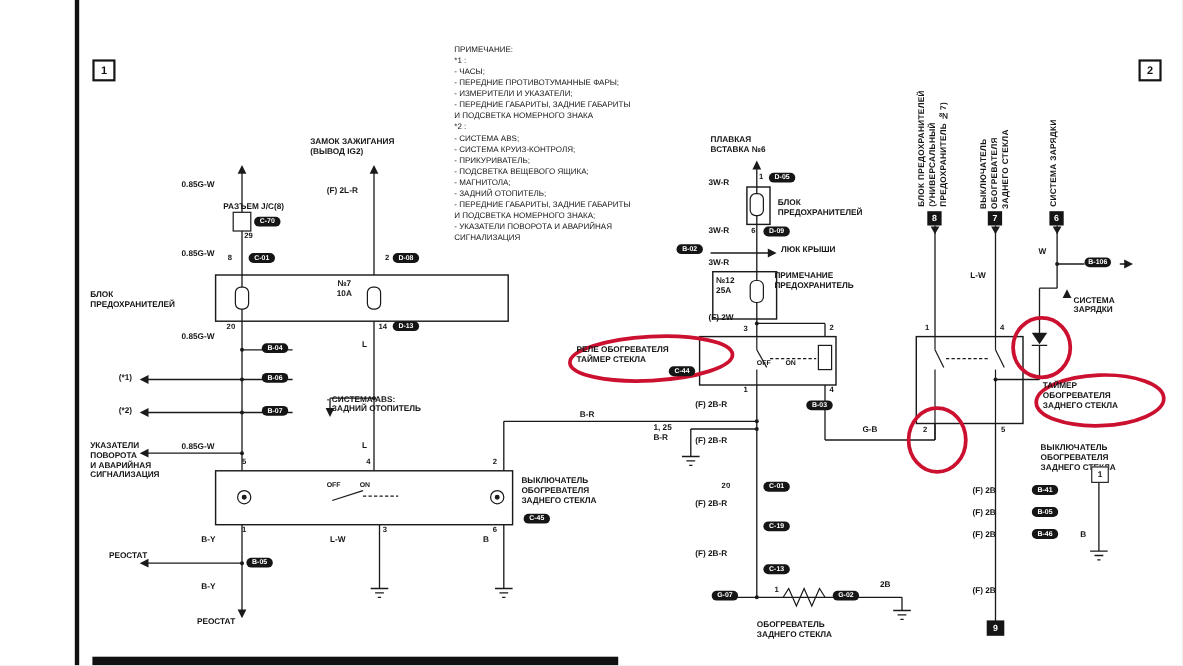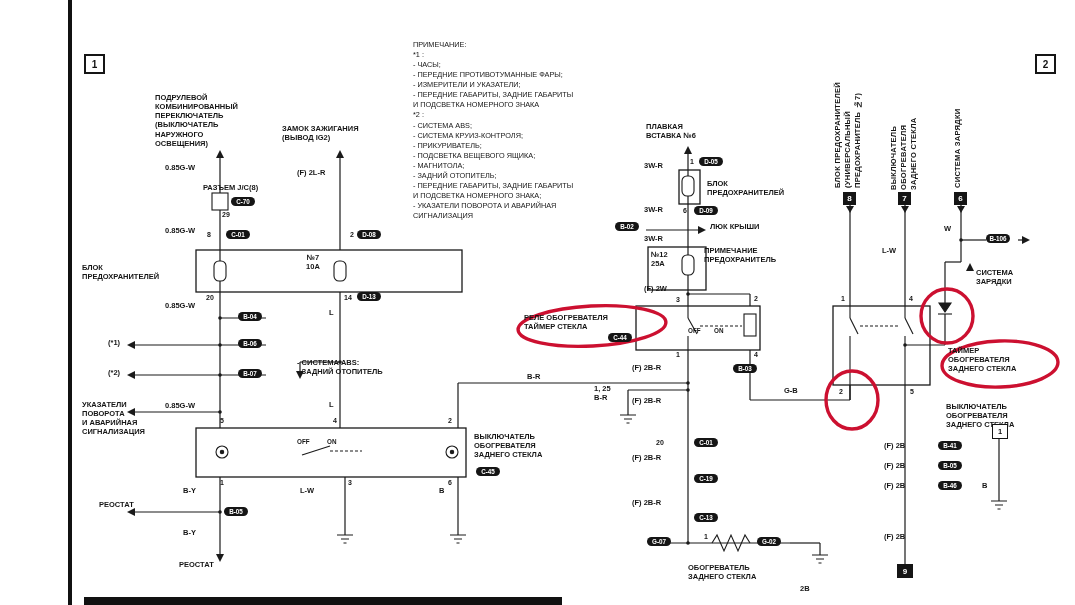--- a/index.html
+++ b/index.html
@@ -185,26 +185,20 @@
 - СИСТЕМА КРУИЗ-КОНТРОЛЯ;
 - ПРИКУРИВАТЕЛЬ;
 - ПОДСВЕТКА ВЕЩЕВОГО ЯЩИКА;
 - МАГНИТОЛА;
 - ЗАДНИЙ ОТОПИТЕЛЬ;
 - ПЕРЕДНИЕ ГАБАРИТЫ, ЗАДНИЕ ГАБАРИТЫ
 И ПОДСВЕТКА НОМЕРНОГО ЗНАКА;
 - УКАЗАТЕЛИ ПОВОРОТА И АВАРИЙНАЯ
 СИГНАЛИЗАЦИЯ</div>
 
-<div class="lbl" style="left:155px;top:93px">ПОДРУЛЕВОЙ
-КОМБИНИРОВАННЫЙ
-ПЕРЕКЛЮЧАТЕЛЬ
-(ВЫКЛЮЧАТЕЛЬ
-НАРУЖНОГО
-ОСВЕЩЕНИЯ)</div>
 <div class="lbl" style="left:282px;top:124px">ЗАМОК ЗАЖИГАНИЯ
 (ВЫВОД IG2)</div>
 <div class="lbl" style="left:165px;top:163px">0.85G-W</div>
 <div class="lbl" style="left:203px;top:183px">РАЗЪЕМ J/C(8)</div>
 <div class="oval" style="left:231px;top:197px">C-70</div>
 <div class="lbl" style="left:297px;top:168px">(F) 2L-R</div>
 <div class="pin" style="left:222px;top:211px">29</div>
 <div class="lbl" style="left:165px;top:226px">0.85G-W</div>
 <div class="pin" style="left:207px;top:231px">8</div>
 <div class="oval" style="left:226px;top:230px">C-01</div>
@@ -290,21 +284,21 @@
 <div class="oval" style="left:694px;top:438px">C-01</div>
 <div class="lbl" style="left:632px;top:453px">(F) 2B-R</div>
 <div class="oval" style="left:694px;top:474px">C-19</div>
 <div class="lbl" style="left:632px;top:498px">(F) 2B-R</div>
 <div class="oval" style="left:694px;top:513px">C-13</div>
 <div class="oval" style="left:647px;top:537px">G-07</div>
 <div class="pin" style="left:704px;top:533px">1</div>
 <div class="oval" style="left:757px;top:537px">G-02</div>
 <div class="lbl" style="left:688px;top:563px">ОБОГРЕВАТЕЛЬ
 ЗАДНЕГО СТЕКЛА</div>
-<div class="lbl" style="left:800px;top:584px">2B</div>
+<div class="lbl" style="left:800px;top:527px">2B</div>
 
 <div class="vert" style="left:833px;top:48px;height:140px">БЛОК ПРЕДОХРАНИТЕЛЕЙ
 (УНИВЕРСАЛЬНЫЙ
 ПРЕДОХРАНИТЕЛЬ №7)</div>
 <div class="vert" style="left:889px;top:82px;height:108px">ВЫКЛЮЧАТЕЛЬ
 ОБОГРЕВАТЕЛЯ
 ЗАДНЕГО СТЕКЛА</div>
 <div class="vert" style="left:953px;top:104px;height:84px">СИСТЕМА ЗАРЯДКИ</div>
 <div class="refbox" style="left:843px;top:192px">8</div>
 <div class="refbox" style="left:898px;top:192px">7</div>

